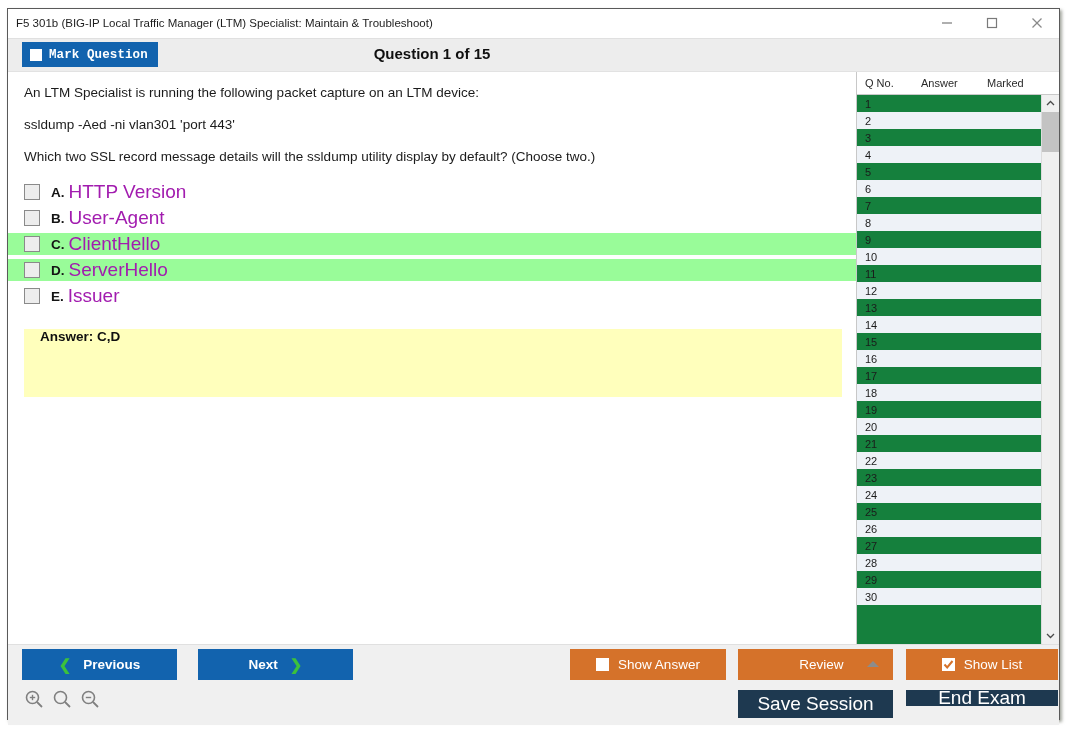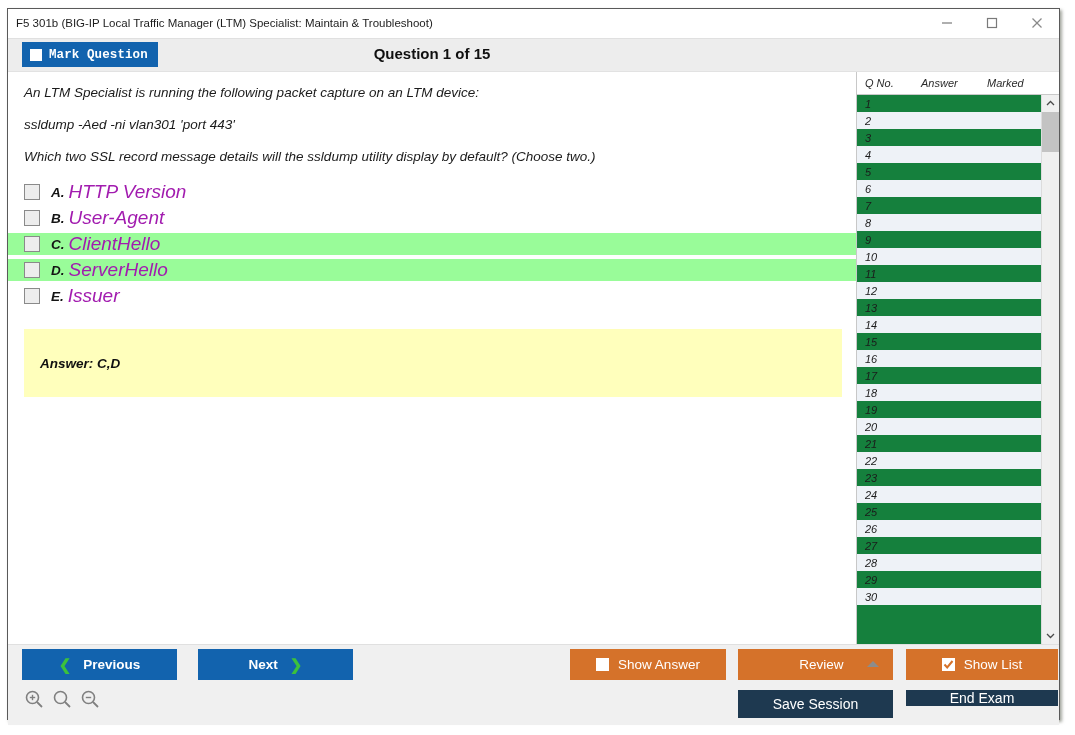--- a/index.html
+++ b/index.html
@@ -22,38 +22,38 @@
               border-top:1px solid #e0e0e0;border-bottom:1px solid #e2e2e2;}
   .mark-btn{position:absolute;left:14px;top:3px;height:25px;background:#1263ae;
             display:flex;align-items:center;padding:0 10px 0 8px;cursor:pointer;}
   .mark-box{width:12px;height:12px;background:#ffffff;margin-right:7px;}
   .mark-lbl{color:#ffffff;font-size:12.5px;font-weight:bold;letter-spacing:.1px;font-family:Liberation Mono, monospace;}
   .qtitle{position:absolute;left:0;right:0;top:6px;text-align:center;
           font-size:15px;font-weight:bold;color:#101010;}
   .qtitle-wrap{width:848px;}
 
   
-  .body{display:flex;height:calc(712px - 28px - 32px - 80px);font-style:italic;}
+  .body{display:flex;height:calc(712px - 28px - 32px - 80px);}
   .content{width:849px;background:#ffffff;position:relative;overflow:hidden;}
 
   .qline{font-size:13.5px;color:#1b1b1b;margin:0 0 0 16px;padding-top:0;}
   .q1{padding-top:13px;}
   .q2{padding-top:17px;}
   .q3{padding-top:17px;}
 
   .options{margin-top:17px;}
   .opt{height:22px;display:flex;align-items:center;padding-left:16px;margin-bottom:4px;}
   .opt.hl{background:#99fc99;}
   .cbx{width:16px;height:16px;background:#ededed;border:1px solid #8a8a8a;
        box-sizing:border-box;margin-right:11px;flex:none;cursor:pointer;}
   .opt-letter{font-size:13.5px;font-weight:bold;color:#141414;margin-right:4px;}
   .opt-text{font-size:19px;color:#a21caf;}
 
   .answerbox{margin:22px 0 0 16px;width:818px;height:68px;background:#ffffbc;
-             display:flex;align-items:center;}
+             display:flex;align-items:flex-start;}
   .answer-text{font-size:13.5px;font-weight:bold;color:#101010;padding-left:16px;}
 
   
   .listpanel{width:202px;border-left:1px solid #c8c8c8;background:#15803d;
              display:flex;flex-direction:column;}
   .lp-head{height:22px;display:flex;align-items:center;border-bottom:1px solid #c9c9c9;
            background:#ffffff;}
   .lp-h{font-size:11px;color:#2a2a2a;}
   .lp-h.c1{width:56px;padding-left:8px;}
   .lp-h.c2{width:66px;}
@@ -73,21 +73,21 @@
   .sb-track{flex:1;width:17px;position:relative;}
   .sb-thumb{position:absolute;top:0;left:0;width:17px;height:40px;background:#c3c3c3;}
 
   
   .toolbar{height:80px;background:#f0f0f0;position:relative;
            border-top:1px solid #e0e0e0;}
   .btn{position:absolute;display:flex;align-items:center;justify-content:center;
        cursor:pointer;box-sizing:border-box;}
   .btn-blue{background:#1263ae;color:#ffffff;font-size:13.5px;font-weight:bold;}
   .btn-orange{background:#d5722a;color:#ffffff;font-size:13.5px;}
-  .btn-navy{background:#1e3950;color:#ffffff;font-size:14px;}
+  .btn-navy{background:#1e3950;color:#ffffff;font-size:19px;}
 
   .b-prev{left:14px;top:4px;width:155px;height:31px;}
   .b-next{left:190px;top:4px;width:155px;height:31px;}
   .b-showans{left:562px;top:4px;width:156px;height:31px;}
   .b-review{left:730px;top:4px;width:155px;height:31px;justify-content:center;}
   .b-showlist{left:898px;top:4px;width:152px;height:31px;}
   .b-save{left:730px;top:45px;width:155px;height:28px;}
   .b-end{left:898px;top:45px;width:152px;height:16px;align-items:center;}
 
   .chev{font-size:15px;color:#3cc13c;font-weight:bold;line-height:1;}

